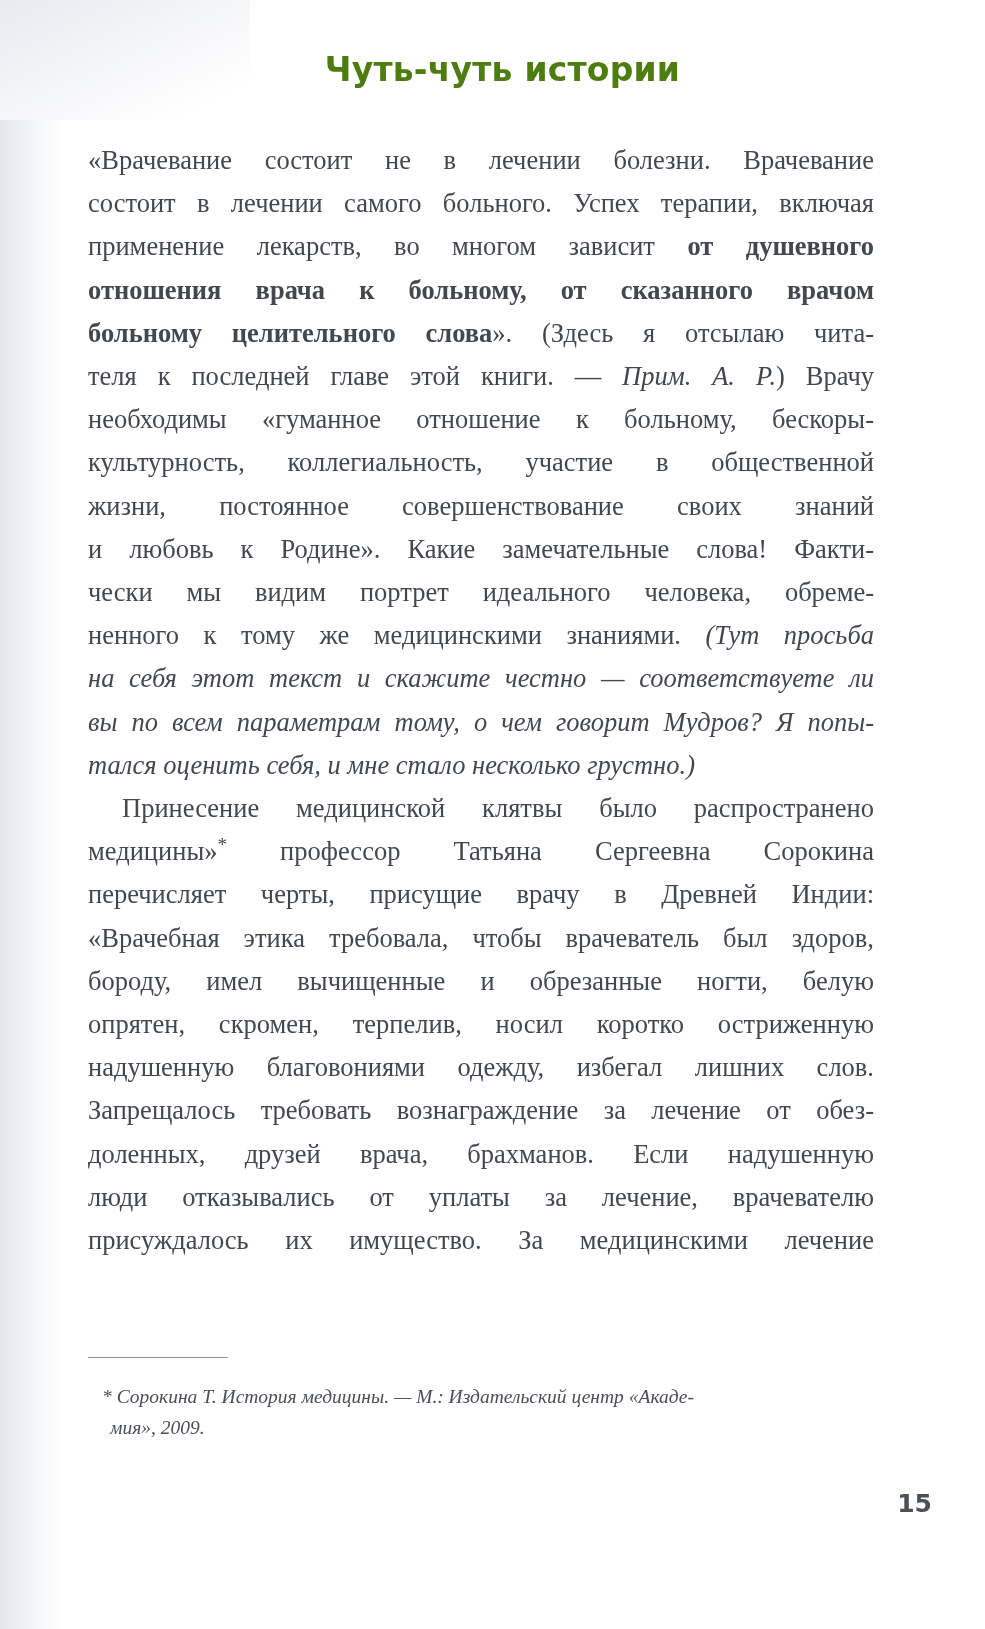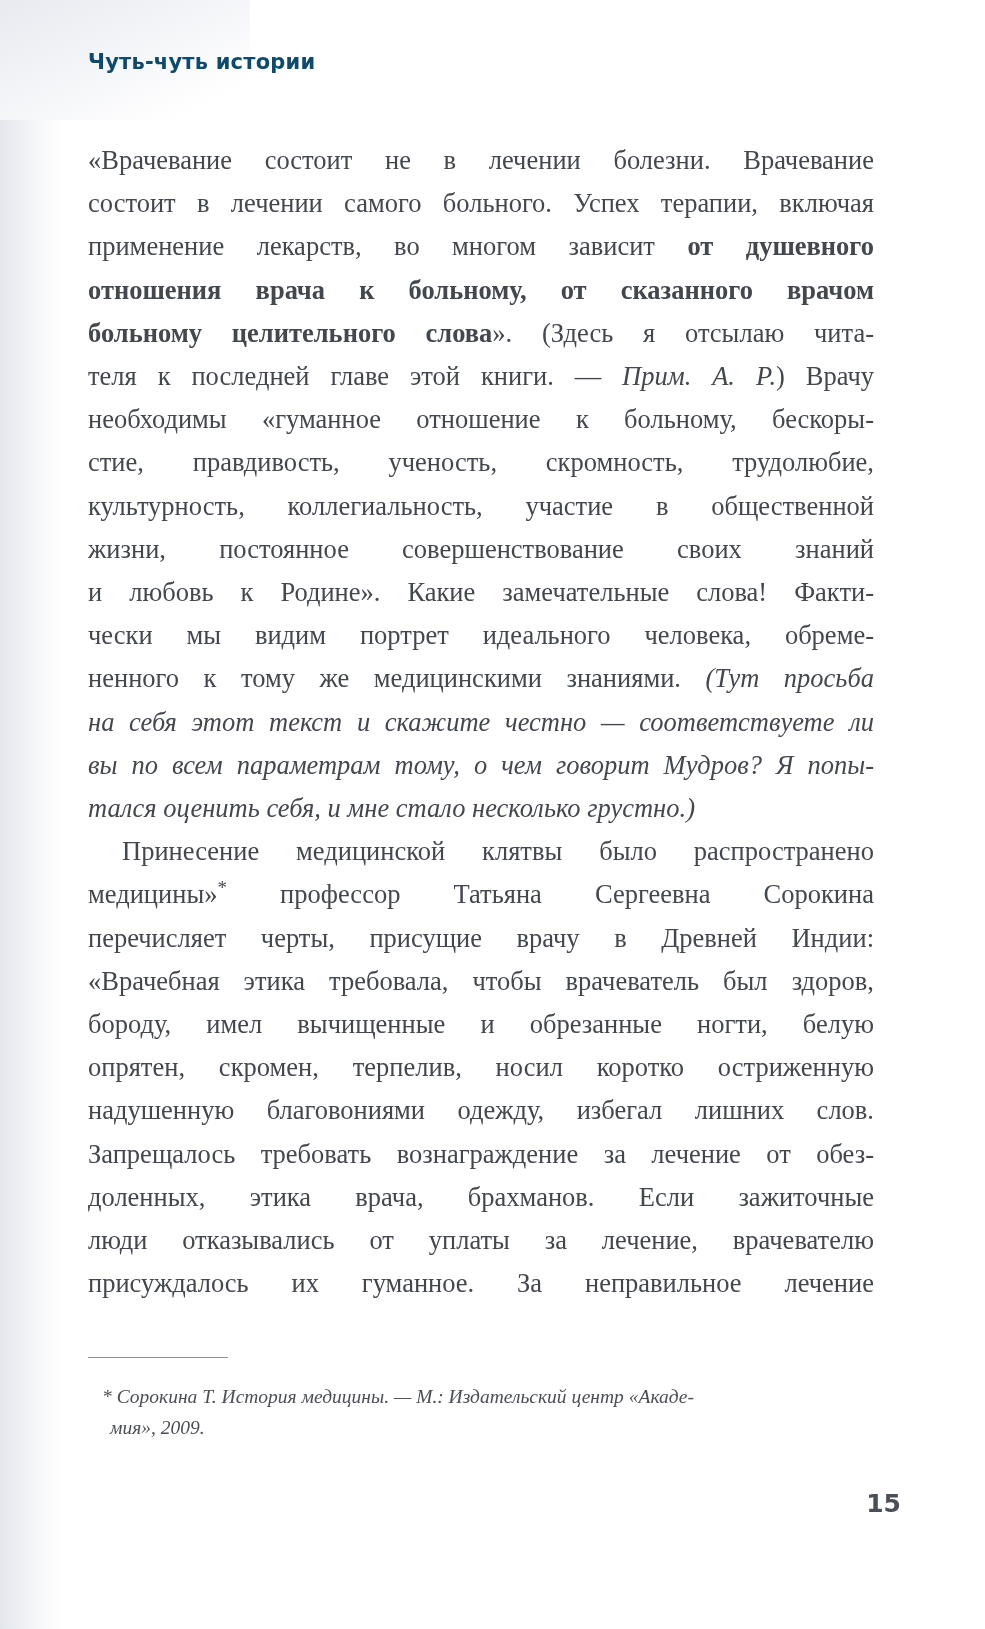--- a/index.html
+++ b/index.html
@@ -32,26 +32,26 @@
     width: 250px;
     height: 120px;
     background: linear-gradient(to bottom right, #e8eaf0 0%, #f4f5f8 45%, #ffffff 85%);
     pointer-events: none;
   }
   #running-head {
     position: absolute;
     left: 88px;
     right: 68px;
     top: 50px;
-    text-align: left;
+    text-align: center;
     font-family: "DejaVu Sans", "Liberation Sans", sans-serif;
     font-weight: 700;
-    font-size: 21px;
+    font-size: 33px;
     letter-spacing: 0.2px;
-    color: #0c4a6e;
+    color: #4d7c0f;
   }
   #body-text {
     position: absolute;
     left: 88px;
     top: 139px;
     width: 786px;
     color: #43474e;
     font-size: 26.5px;
     line-height: 43.2px;
     text-align: justify;
@@ -93,21 +93,21 @@
     color: #4b4f55;
     font-size: 19.5px;
     line-height: 31px;
     padding-left: 22px;
     text-indent: -8px;
   }
   #footnote-text .fn-ln { display: block; font-style: italic; }
   #footnote-text .fn-ln.cont { text-indent: 0; }
   #page-number {
     position: absolute;
-    right: 84px;
+    right: 53px;
     top: 1489px;
     font-family: "DejaVu Sans", "Liberation Sans", sans-serif;
     font-weight: 700;
     font-size: 25px;
     color: #4b4f57;
   }
 </style>
 </head>
 <body>
 
@@ -121,43 +121,42 @@
   <div id="body-text">
 
     <p>
       <span class="ln just">«Врачевание состоит не в лечении болезни. Врачевание</span>
       <span class="ln just">состоит в лечении самого больного. Успех терапии, включая</span>
       <span class="ln just"><span>применение лекарств, во многом зависит </span><b>от душевного</b></span>
       <span class="ln just"><b>отношения врача к больному, от сказанного врачом</b></span>
       <span class="ln just"><b>больному целительного слова</b><span>». (Здесь я отсылаю чита-</span></span>
       <span class="ln just"><span>теля к последней главе этой книги. — </span><i>Прим. А. Р.</i><span>) Врачу</span></span>
       <span class="ln just">необходимы «гуманное отношение к больному, бескоры-</span>
-      <span class="ln just">стие, правдивость, ученость, скромность, трудолюбие,</span>
       <span class="ln just">культурность, коллегиальность, участие в общественной</span>
       <span class="ln just">жизни, постоянное совершенствование своих знаний</span>
       <span class="ln just">и любовь к Родине». Какие замечательные слова! Факти-</span>
       <span class="ln just">чески мы видим портрет идеального человека, обреме-</span>
       <span class="ln just"><span>ненного к тому же медицинскими знаниями. </span><i>(Тут просьба</i></span>
       <span class="ln just"><i>на себя этот текст и скажите честно — соответствуете ли</i></span>
       <span class="ln just"><i>вы по всем параметрам тому, о чем говорит Мудров? Я попы-</i></span>
       <span class="ln"><i>тался оценить себя, и мне стало несколько грустно.)</i></span>
     </p>
 
     <p class="indented">
       <span class="ln just" style="text-indent:34px;">Принесение медицинской клятвы было распространено</span>
       <span class="ln just" style="text-indent:0;"><span>медицины»</span><sup class="fn">*</sup><span> профессор Татьяна Сергеевна Сорокина</span></span>
       <span class="ln just" style="text-indent:0;">перечисляет черты, присущие врачу в Древней Индии:</span>
       <span class="ln just" style="text-indent:0;">«Врачебная этика требовала, чтобы врачеватель был здоров,</span>
       <span class="ln just" style="text-indent:0;">бороду, имел вычищенные и обрезанные ногти, белую</span>
       <span class="ln just" style="text-indent:0;">опрятен, скромен, терпелив, носил коротко остриженную</span>
       <span class="ln just" style="text-indent:0;">надушенную благовониями одежду, избегал лишних слов.</span>
       <span class="ln just" style="text-indent:0;">Запрещалось требовать вознаграждение за лечение от обез-</span>
-      <span class="ln just" style="text-indent:0;">доленных, этика врача, брахманов. Если зажиточные</span>
+      <span class="ln just" style="text-indent:0;">доленных, друзей врача, брахманов. Если надушенную</span>
       <span class="ln just" style="text-indent:0;">люди отказывались от уплаты за лечение, врачевателю</span>
-      <span class="ln just" style="text-indent:0;">присуждалось их гуманное. За неправильное лечение</span>
+      <span class="ln just" style="text-indent:0;">присуждалось их имущество. За медицинскими лечение</span>
     </p>
 
   </div>
 
   <div id="footnote-block">
     <div id="footnote-rule"></div>
     <div id="footnote-text">
       <span class="fn-ln">* Сорокина Т. История медицины. — М.: Издательский центр «Акаде-</span>
       <span class="fn-ln cont">мия», 2009.</span>
     </div>

